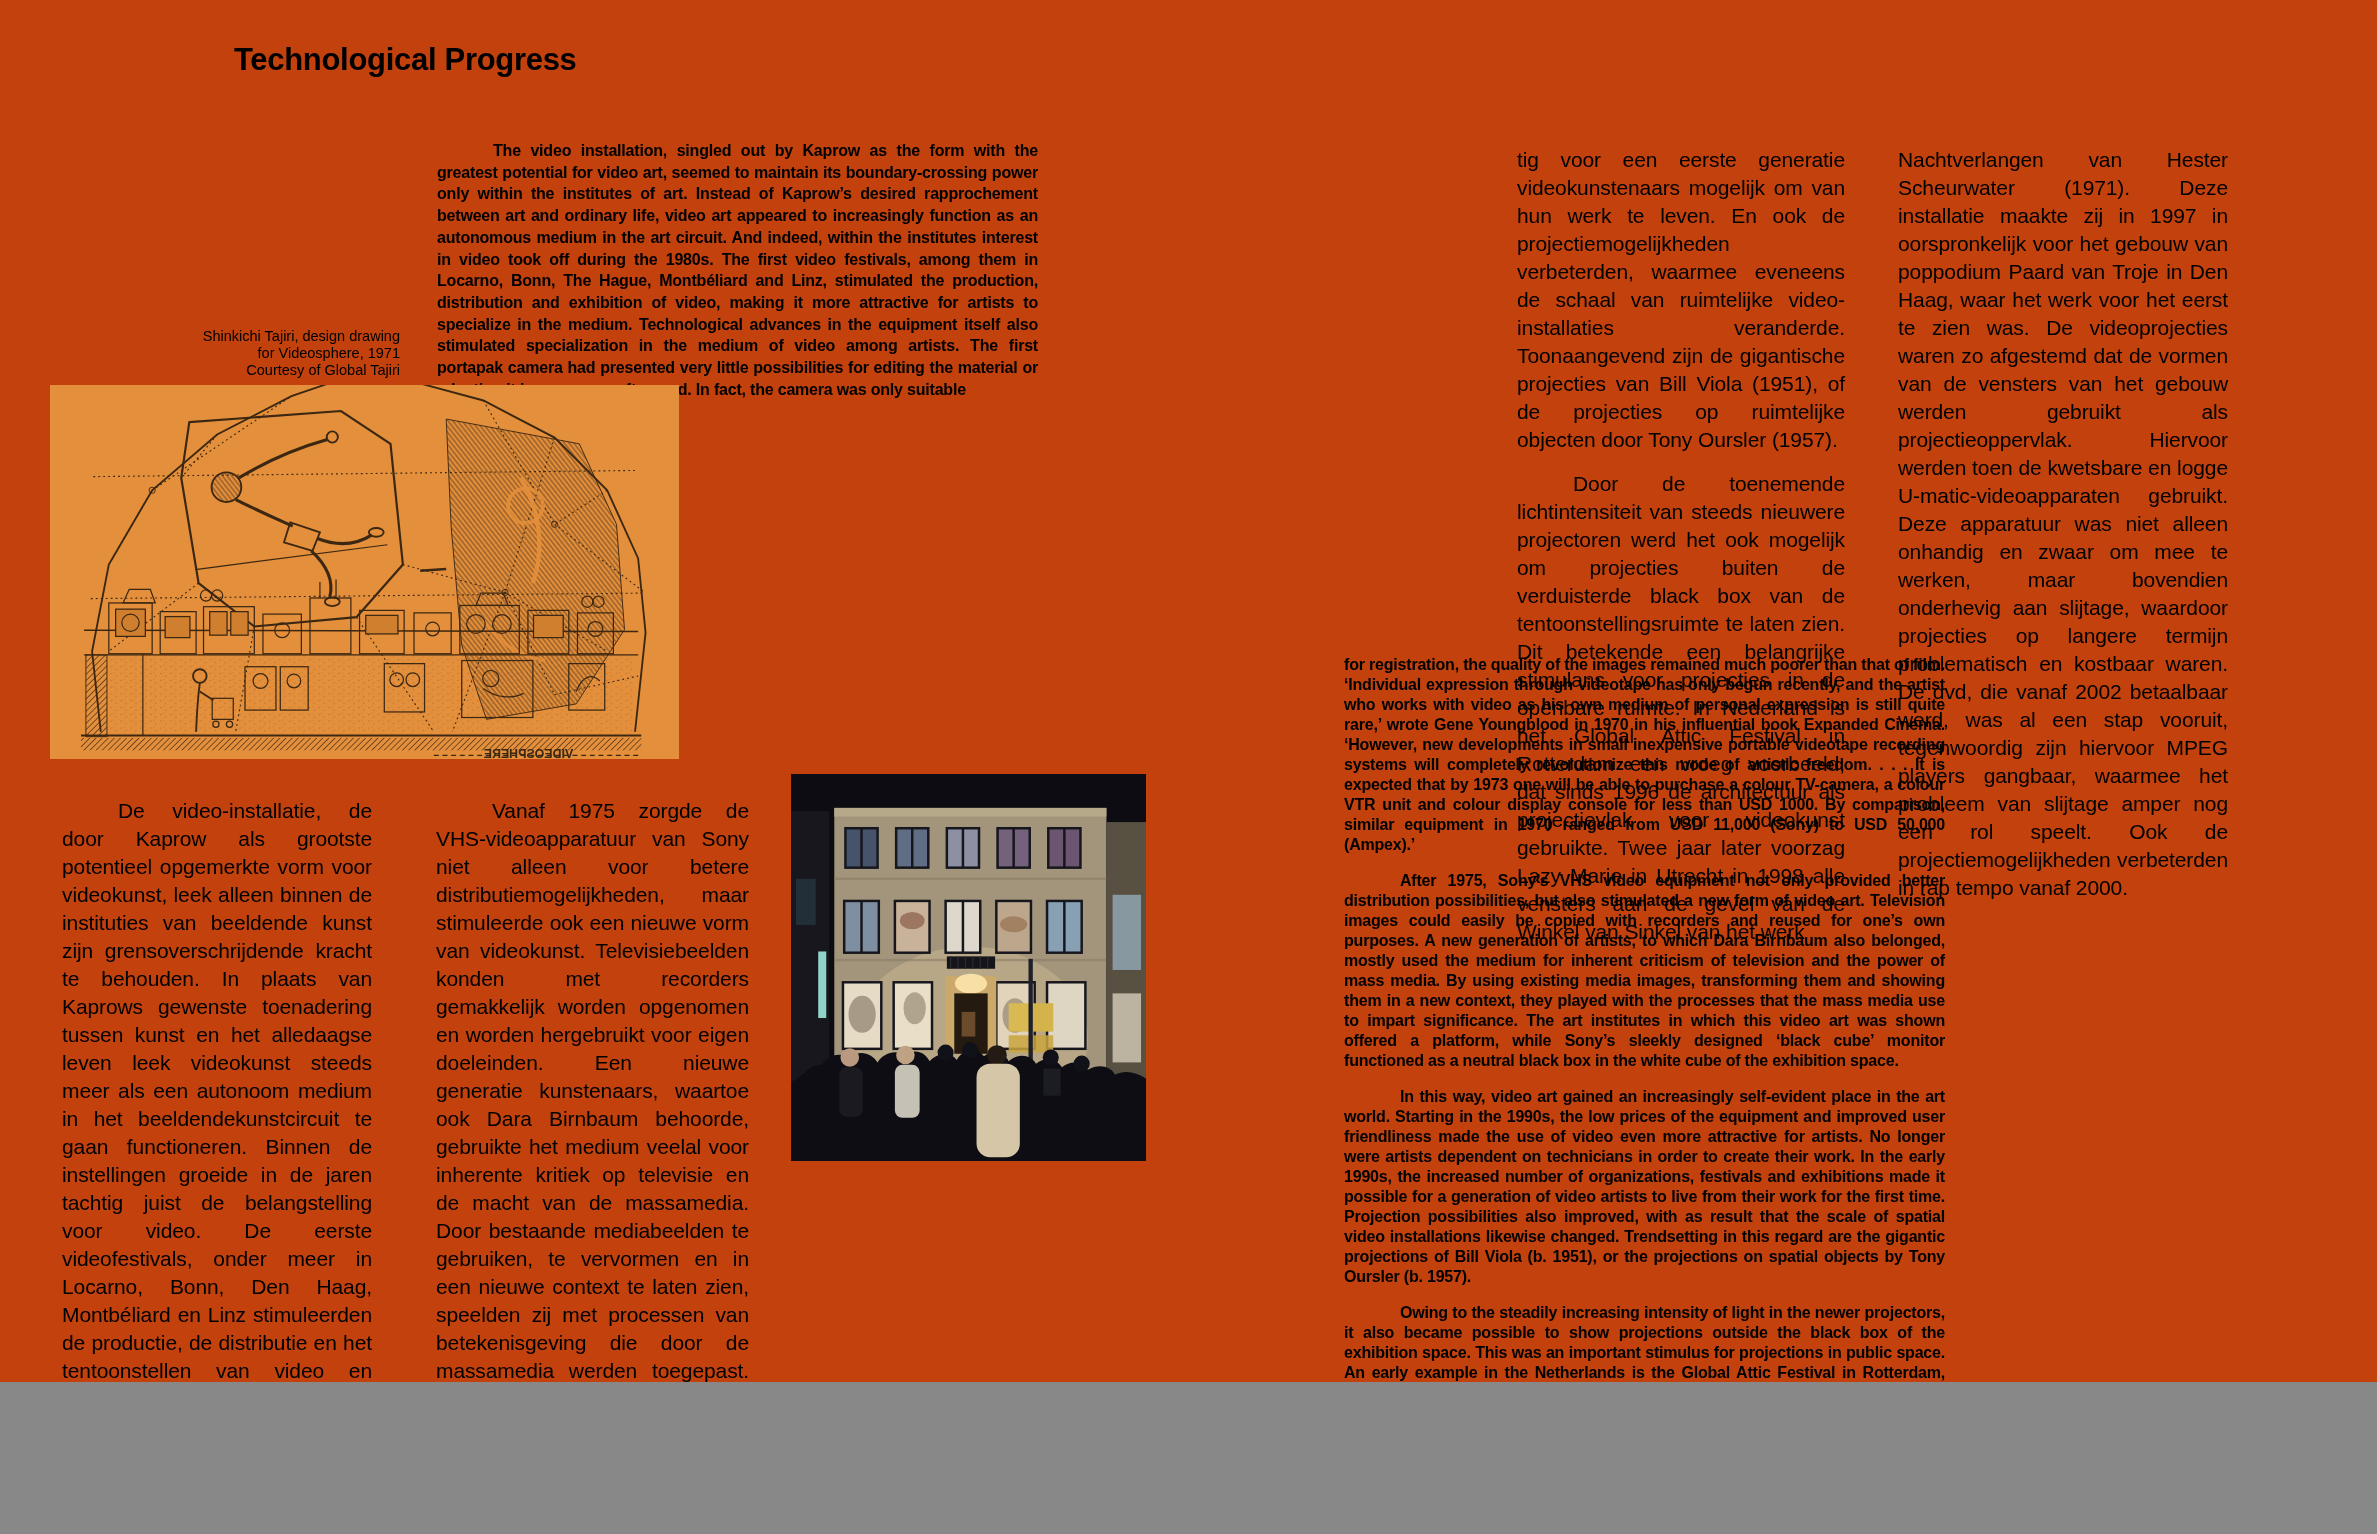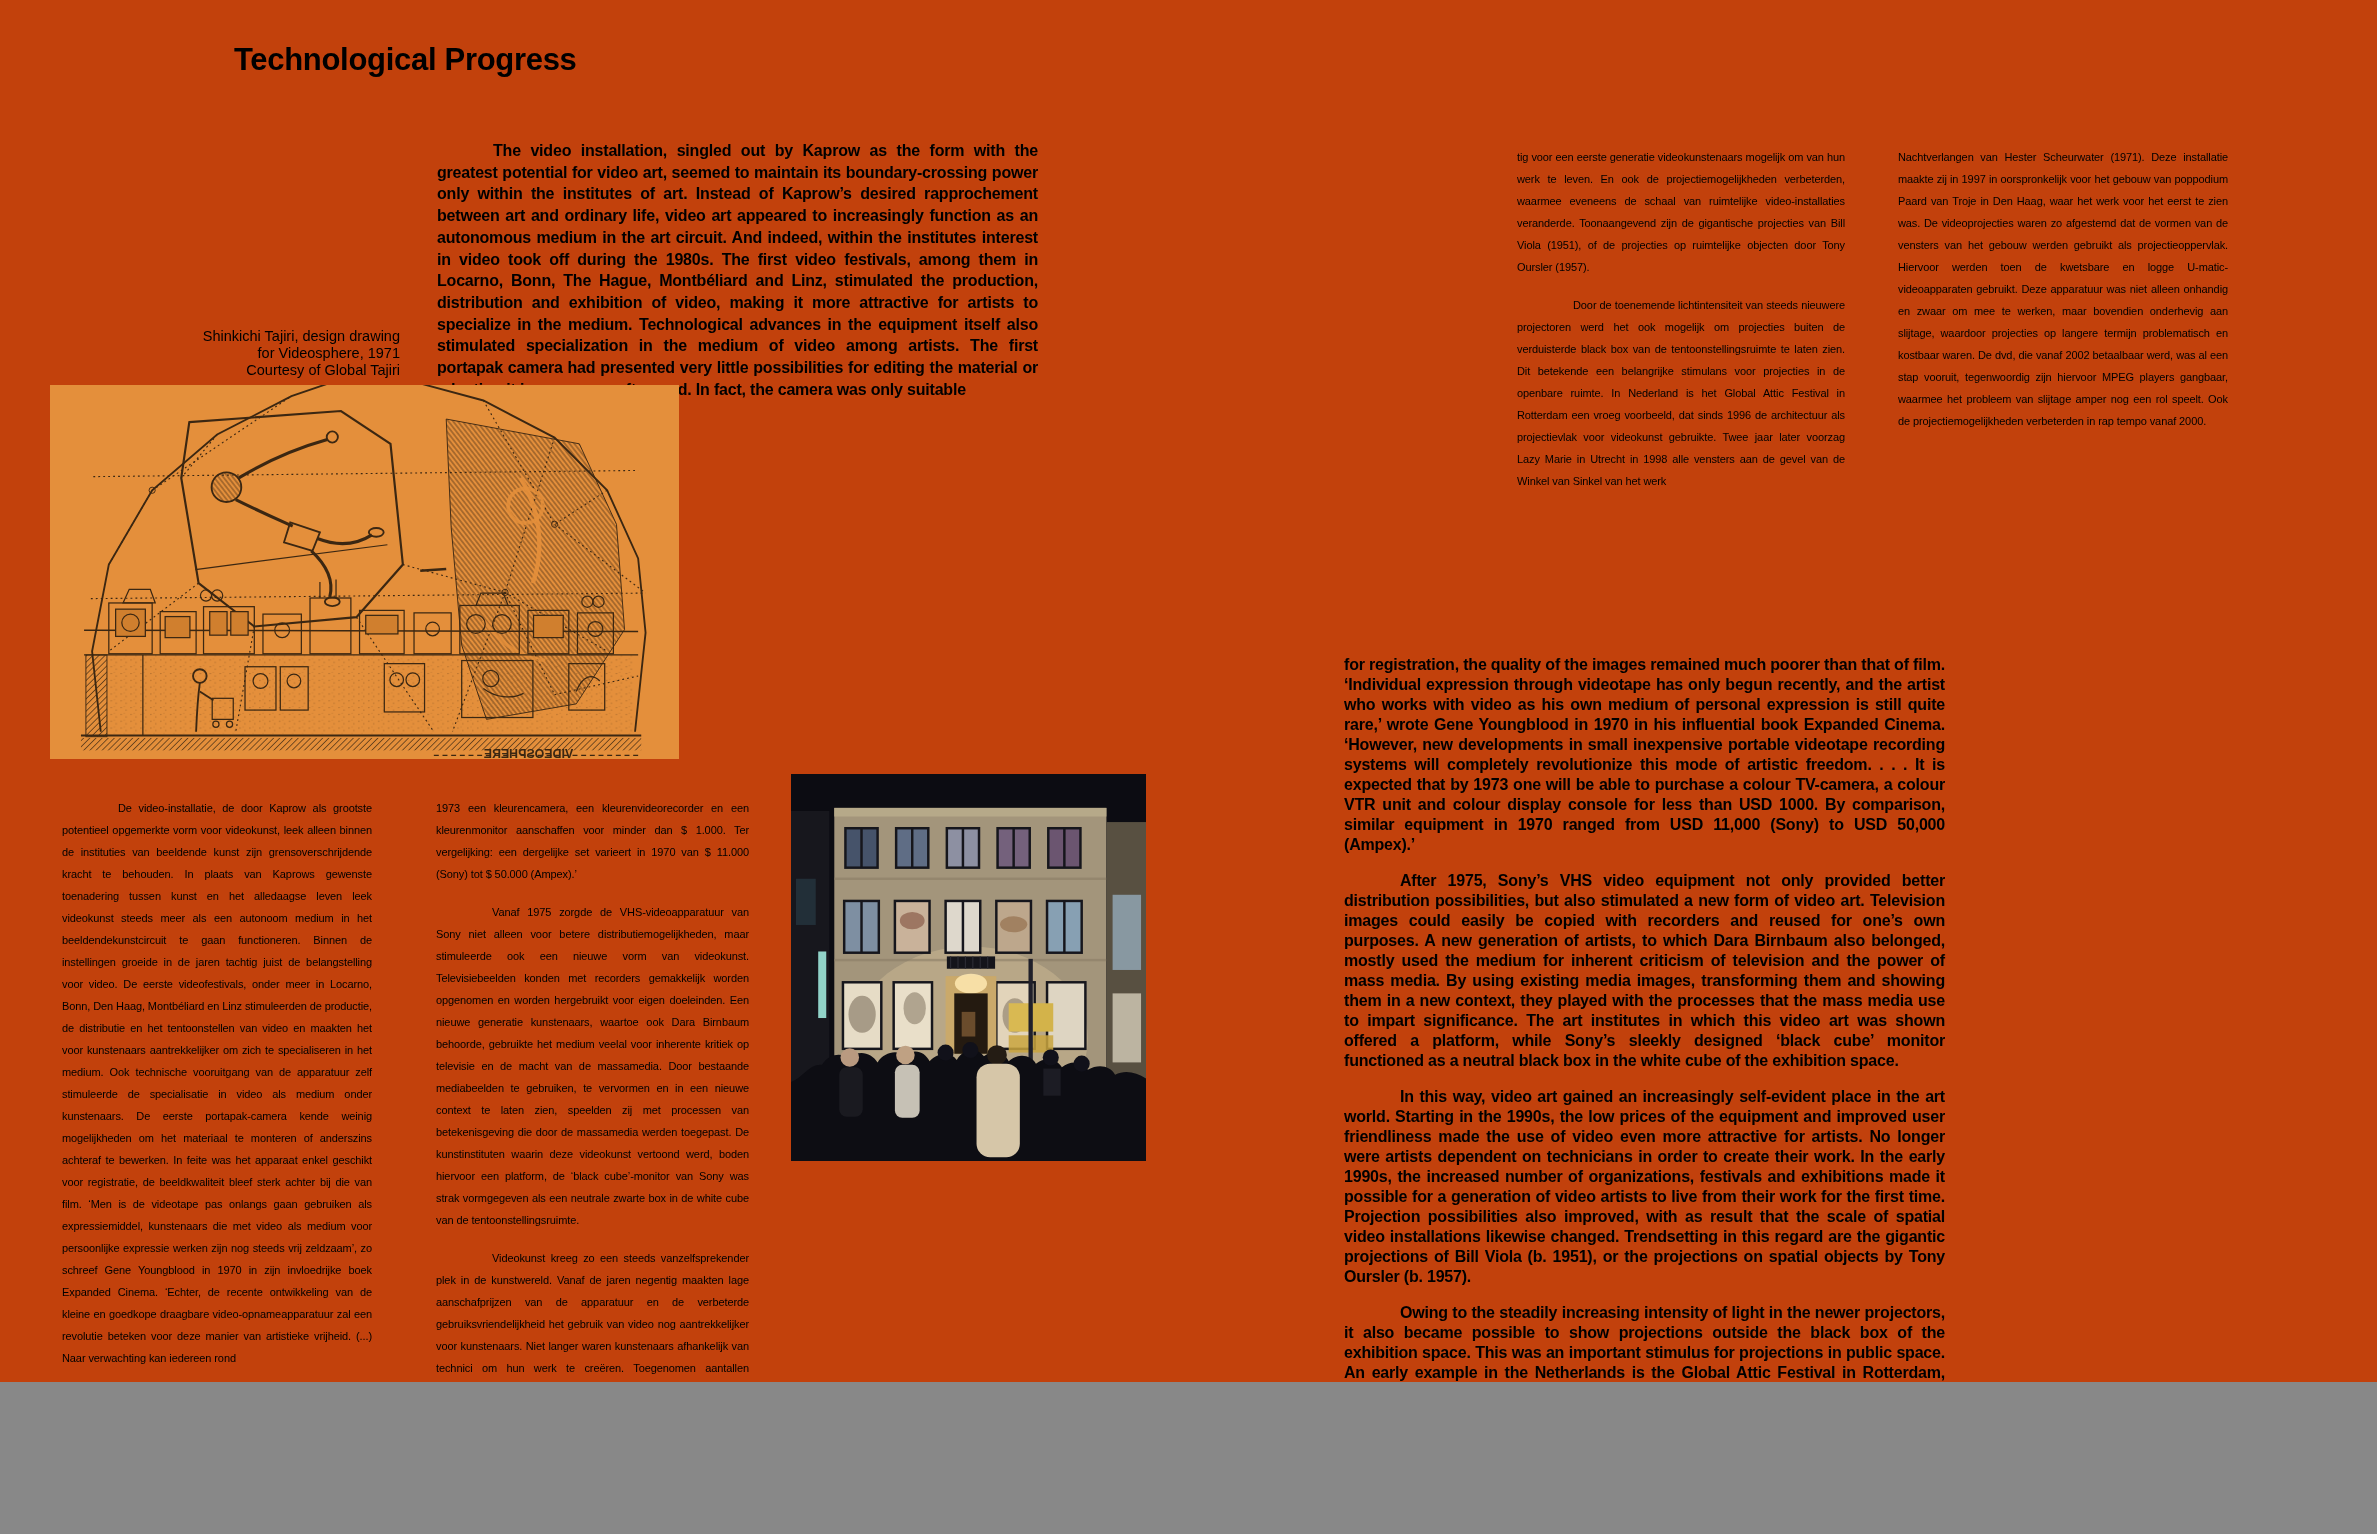--- a/index.html
+++ b/index.html
@@ -5,21 +5,21 @@
   html,body{margin:0;padding:0;background:#888;}
   .page{
     position:relative;width:2377px;height:1382px;background:#c2410c;
     font-family:"Liberation Sans","DejaVu Sans",sans-serif;color:#000;overflow:hidden;
   }
   .abs{position:absolute;}
   .page-title{font-size:31px;font-weight:bold;letter-spacing:-0.3px;}
   .footer-title{font-size:32px;font-weight:normal;letter-spacing:-0.3px;}
   .bold-col{font-weight:bold;font-size:16px;line-height:21.7px;letter-spacing:-0.2px;text-align:justify;}
   .bold-col.main{line-height:20px;}
-  .nl-col{font-size:11px;line-height:22px;letter-spacing:-0.1px;text-align:justify;}
+  .nl-col{font-size:21px;line-height:28px;letter-spacing:-0.1px;text-align:justify;}
   .bold-col p,.nl-col p{margin:16px;}
   p.ind{text-indent:56px;}
   .caption{font-size:14.5px;line-height:17px;text-align:right;}
   .pagenum{font-size:18.6px;}
   .imgbox svg{display:block;width:100%;height:100%;}
 </style>
 </head>
 <body>
 
 <div class="page">
@@ -171,21 +171,20 @@
       </g>
       <text transform="translate(845,602) scale(-1,1)" font-size="20" font-weight="bold" fill="#3b2712" font-family="Liberation Sans, sans-serif">VIDEOSPHERE</text>
     </svg>
   </div>
 
   <div class="abs nl-col" style="left:46px;top:781px;width:342px;">
     <p class="ind">De video-installatie, de door Kaprow als grootste potentieel opgemerkte vorm voor videokunst, leek alleen binnen de instituties van beeldende kunst zijn grensoverschrijdende kracht te behouden. In plaats van Kaprows gewenste toenadering tussen kunst en het alledaagse leven leek videokunst steeds meer als een autonoom medium in het beeldendekunstcircuit te gaan functioneren. Binnen de instellingen groeide in de jaren tachtig juist de belangstelling voor video. De eerste videofestivals, onder meer in Locarno, Bonn, Den Haag, Montbéliard en Linz stimuleerden de productie, de distributie en het tentoonstellen van video en maakten het voor kunstenaars aantrekkelijker om zich te specialiseren in het medium. Ook technische vooruitgang van de apparatuur zelf stimuleerde de specialisatie in video als medium onder kunstenaars. De eerste portapak-camera kende weinig mogelijkheden om het materiaal te monteren of anderszins achteraf te bewerken. In feite was het apparaat enkel geschikt voor registratie, de beeldkwaliteit bleef sterk achter bij die van film. ‘Men is de videotape pas onlangs gaan gebruiken als expressiemiddel, kunstenaars die met video als medium voor persoonlijke expressie werken zijn nog steeds vrij zeldzaam’, zo schreef Gene Youngblood in 1970 in zijn invloedrijke boek Expanded Cinema. ‘Echter, de recente ontwikkeling van de kleine en goedkope draagbare video-opnameapparatuur zal een revolutie beteken voor deze manier van artistieke vrijheid. (...) Naar verwachting kan iedereen rond</p>
   </div>
 
   <div class="abs nl-col" style="left:420px;top:781px;width:345px;">
-    <p>1973 een kleurencamera, een kleurenvideorecorder en een kleurenmonitor aanschaffen voor minder dan $ 1.000. Ter vergelijking: een dergelijke set varieert in 1970 van $ 11.000 (Sony) tot $ 50.000 (Ampex).’</p>
     <p class="ind">Vanaf 1975 zorgde de VHS-videoapparatuur van Sony niet alleen voor betere distributiemogelijkheden, maar stimuleerde ook een nieuwe vorm van videokunst. Televisiebeelden konden met recorders gemakkelijk worden opgenomen en worden hergebruikt voor eigen doeleinden. Een nieuwe generatie kunstenaars, waartoe ook Dara Birnbaum behoorde, gebruikte het medium veelal voor inherente kritiek op televisie en de macht van de massamedia. Door bestaande mediabeelden te gebruiken, te vervormen en in een nieuwe context te laten zien, speelden zij met processen van betekenisgeving die door de massamedia werden toegepast. De kunstinstituten waarin deze videokunst vertoond werd, boden hiervoor een platform, de ‘black cube’-monitor van Sony was strak vormgegeven als een neutrale zwarte box in de white cube van de tentoonstellingsruimte.</p>
     <p class="ind">Videokunst kreeg zo een steeds vanzelfsprekender plek in de kunstwereld. Vanaf de jaren negentig maakten lage aanschafprijzen van de apparatuur en de verbeterde gebruiksvriendelijkheid het gebruik van video nog aantrekkelijker voor kunstenaars. Niet langer waren kunstenaars afhankelijk van technici om hun werk te creëren. Toegenomen aantallen organisaties, festivals en tentoonstellingen maakten het begin jaren negen-</p>
   </div>
 
 
   <div class="abs imgbox" style="left:791px;top:774px;width:355px;height:387px;">
     <svg viewBox="0 0 574 628" preserveAspectRatio="none">
       <rect width="574" height="628" fill="#0c0c12"></rect>
       <g>
         <rect x="0" y="60" width="62" height="490" fill="#17171d"></rect>

